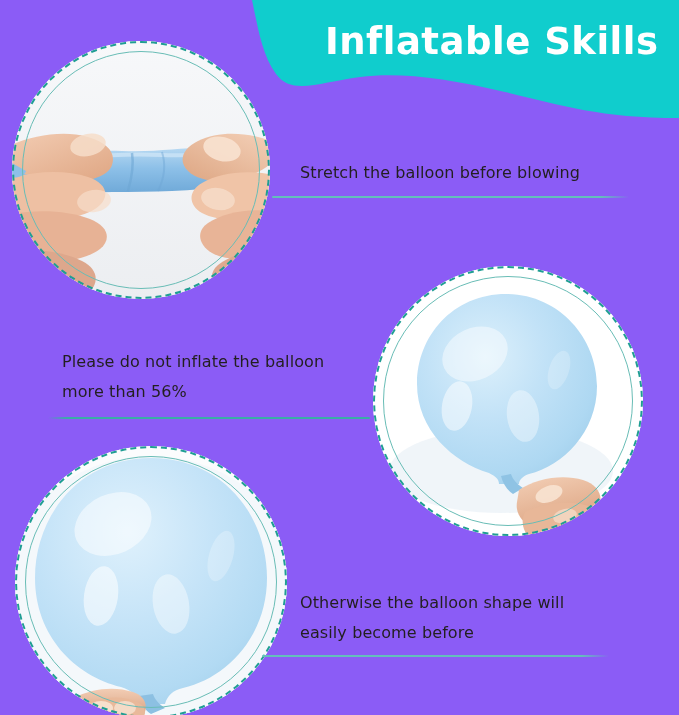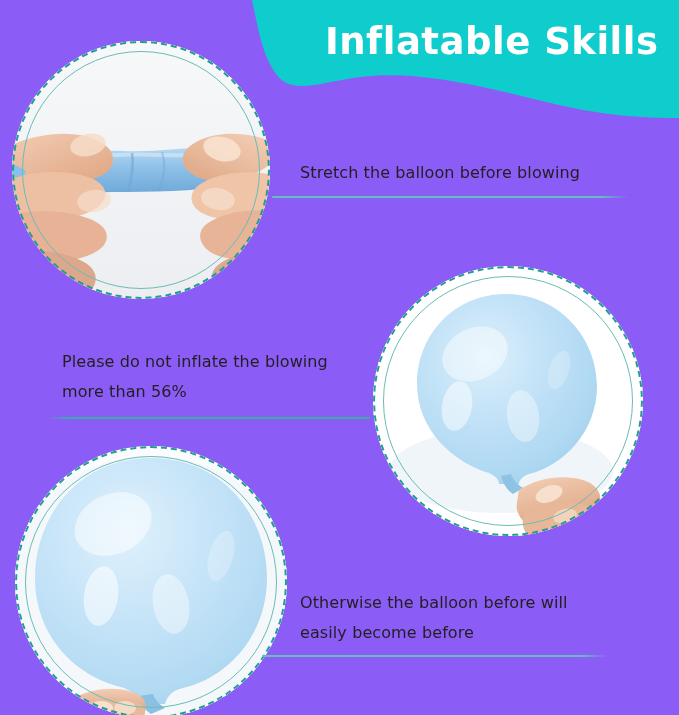--- a/index.html
+++ b/index.html
@@ -248,24 +248,24 @@
   </div>
   <div class="ring-solid" id="circle-3-solid"></div>
   <div class="ring-dashed" id="circle-3-dash"></div>
 
   <div class="caption" id="caption-1">
     <div>Stretch the balloon before blowing</div>
   </div>
   <div class="rule" id="rule-1"></div>
 
   <div class="caption" id="caption-2">
-    <div>Please do not inflate the blowing</div>
+    <div>Please do not inflate the balloon</div>
     <div>more than 56%</div>
   </div>
   <div class="rule" id="rule-2"></div>
 
   <div class="caption" id="caption-3">
-    <div>Otherwise the balloon before will</div>
+    <div>Otherwise the balloon shape will</div>
     <div>easily become before</div>
   </div>
   <div class="rule" id="rule-3"></div>
 
 </div>
 
 </body></html>

